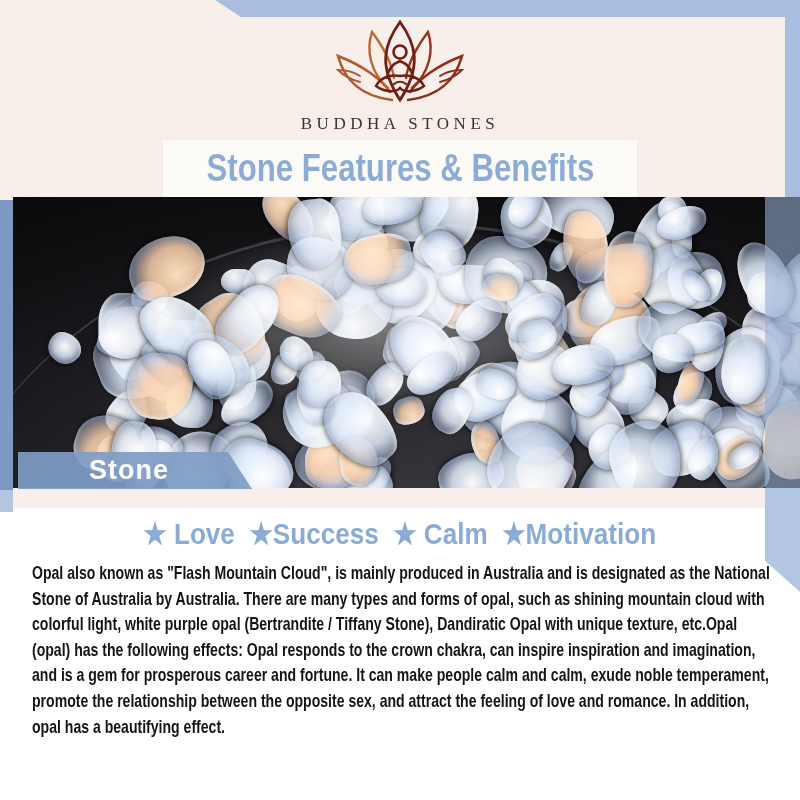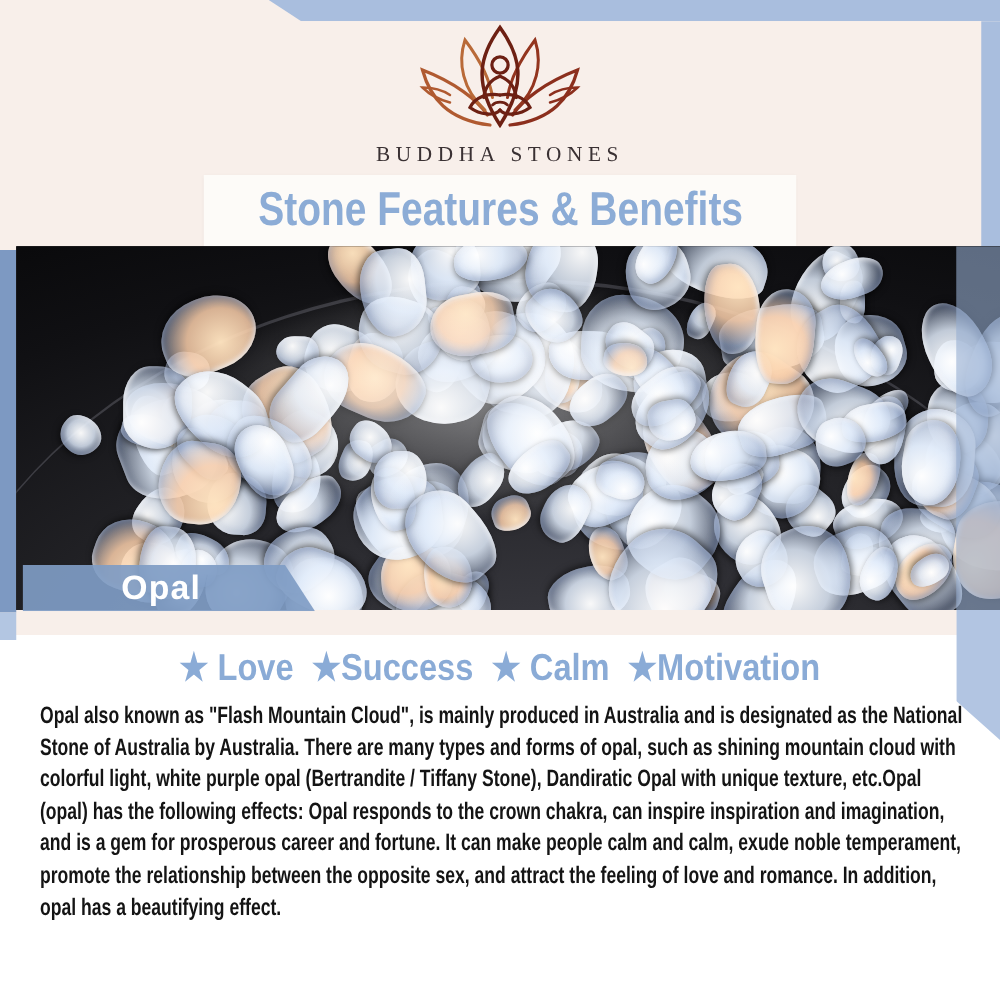--- a/index.html
+++ b/index.html
@@ -261,20 +261,20 @@
     <div class="stone" style="left: 489.3px; top: 102.4px; width: 60.4px; height: 35.9px; transform: rotate(322deg); border-radius: 41% 46% 54% 50% / 59% 61% 39% 57%; background: radial-gradient(circle at 44% 39%, rgba(255, 255, 255, 0.97), rgba(224, 235, 250, 0.85) 45%, rgba(152, 170, 202, 0.48) 78%, rgba(112, 130, 162, 0.28)); box-shadow: rgba(0, 0, 0, 0.5) 0px 2px 5px, rgba(100, 120, 160, 0.42) 0px -3px 7px inset, rgba(255, 255, 255, 0.8) 0px 2px 4px inset;"></div>
     <div class="stone" style="left: 491.1px; top: -4.7px; width: 43.3px; height: 28.3px; transform: rotate(301deg); border-radius: 46% 43% 58% 49% / 50% 48% 50% 42%; background: radial-gradient(circle at 27% 27%, rgba(255, 255, 255, 0.97), rgba(224, 235, 250, 0.85) 45%, rgba(152, 170, 202, 0.48) 78%, rgba(112, 130, 162, 0.28)); box-shadow: rgba(0, 0, 0, 0.5) 0px 2px 5px, rgba(100, 120, 160, 0.42) 0px -3px 7px inset, rgba(255, 255, 255, 0.8) 0px 2px 4px inset;"></div>
     <div class="stone" style="left: 197.2px; top: 98.8px; width: 76.1px; height: 45.2px; transform: rotate(131deg); border-radius: 55% 40% 38% 42% / 58% 43% 55% 60%; background: radial-gradient(circle at 26% 38%, rgba(255, 255, 255, 0.97), rgba(224, 235, 250, 0.85) 45%, rgba(152, 170, 202, 0.48) 78%, rgba(112, 130, 162, 0.28)); box-shadow: rgba(0, 0, 0, 0.5) 0px 2px 5px, rgba(100, 120, 160, 0.42) 0px -3px 7px inset, rgba(255, 255, 255, 0.8) 0px 2px 4px inset;"></div>
     <div class="stone" style="left: 168.3px; top: 151.5px; width: 61.4px; height: 41px; transform: rotate(69deg); border-radius: 46% 42% 62% 39% / 60% 54% 49% 50%; background: radial-gradient(circle at 26% 32%, rgba(255, 255, 255, 0.97), rgba(224, 235, 250, 0.85) 45%, rgba(152, 170, 202, 0.48) 78%, rgba(112, 130, 162, 0.28)); box-shadow: rgba(0, 0, 0, 0.5) 0px 2px 5px, rgba(100, 120, 160, 0.42) 0px -3px 7px inset, rgba(255, 255, 255, 0.8) 0px 2px 4px inset;"></div>
     <div class="stone" style="left: 505.6px; top: 123.2px; width: 37.5px; height: 32.1px; transform: rotate(172deg); border-radius: 61% 51% 48% 40% / 53% 53% 40% 60%; background: radial-gradient(circle at 27% 25%, rgba(255, 255, 255, 0.97), rgba(224, 235, 250, 0.85) 45%, rgba(152, 170, 202, 0.48) 78%, rgba(112, 130, 162, 0.28)); box-shadow: rgba(0, 0, 0, 0.5) 0px 2px 5px, rgba(100, 120, 160, 0.42) 0px -3px 7px inset, rgba(255, 255, 255, 0.8) 0px 2px 4px inset;"></div>
     <div class="photo-glow"></div>
     <div class="photo-right-tint"></div>
   </div>
 
 <div class="ribbon">
-  <div class="ribbon-label">Opal</div>
+  <div class="ribbon-label">Stone</div>
 </div>
 
 <div class="benefits-line">
   <span>★ Love  ★Success  ★ Calm  ★Motivation</span>
 </div>
 
 <div class="description">Opal also known as "Flash Mountain Cloud", is mainly produced in Australia and is designated as the National Stone of Australia by Australia. There are many types and forms of opal, such as shining mountain cloud with colorful light, white purple opal (Bertrandite / Tiffany Stone), Dandiratic Opal with unique texture, etc.Opal (opal) has the following effects: Opal responds to the crown chakra, can inspire inspiration and imagination, and is a gem for prosperous career and fortune. It can make people calm and calm, exude noble temperament, promote the relationship between the opposite sex, and attract the feeling of love and romance. In addition, opal has a beautifying effect.</div>
 
 </body></html>

